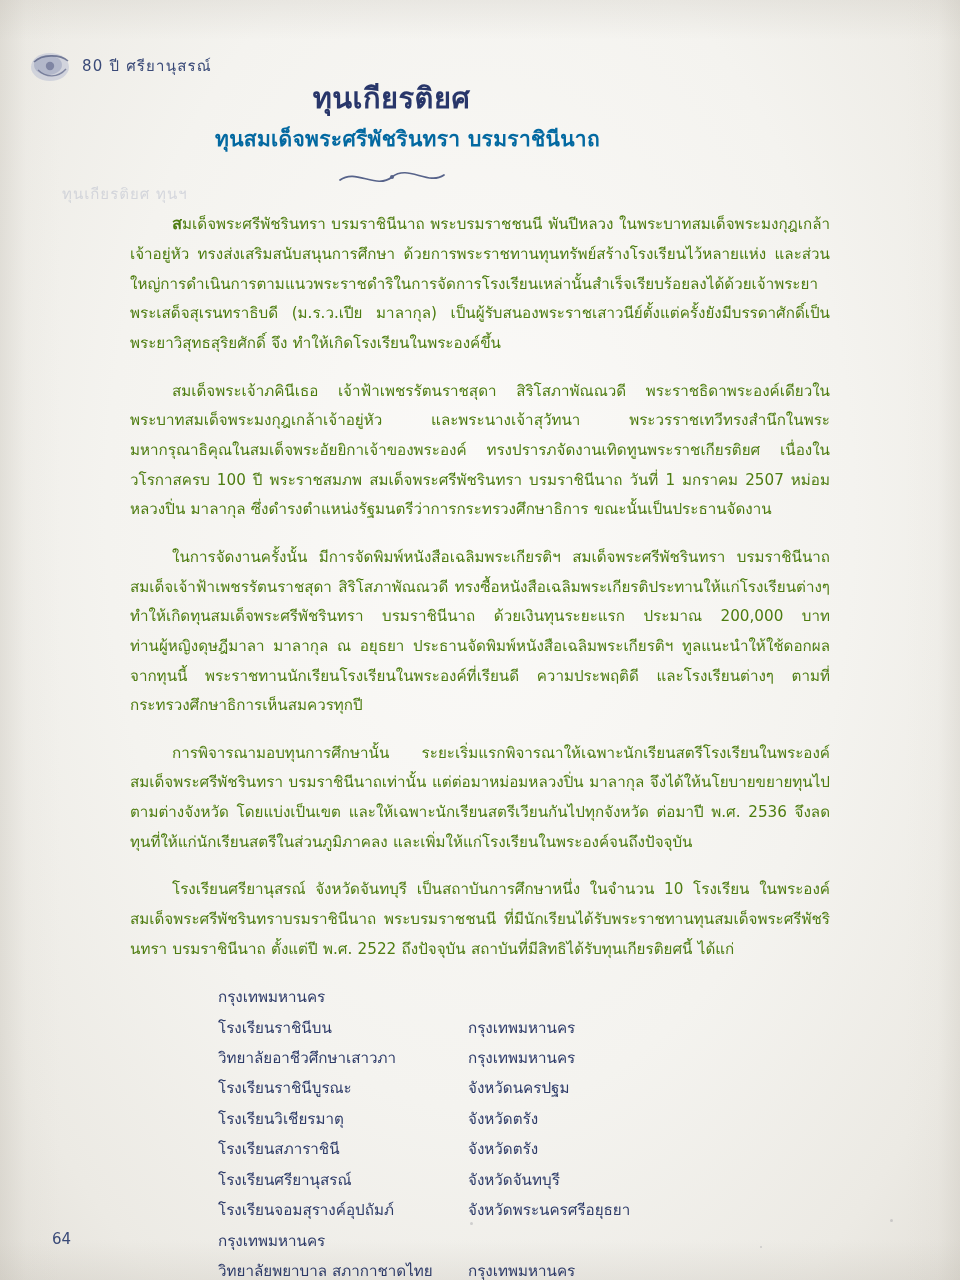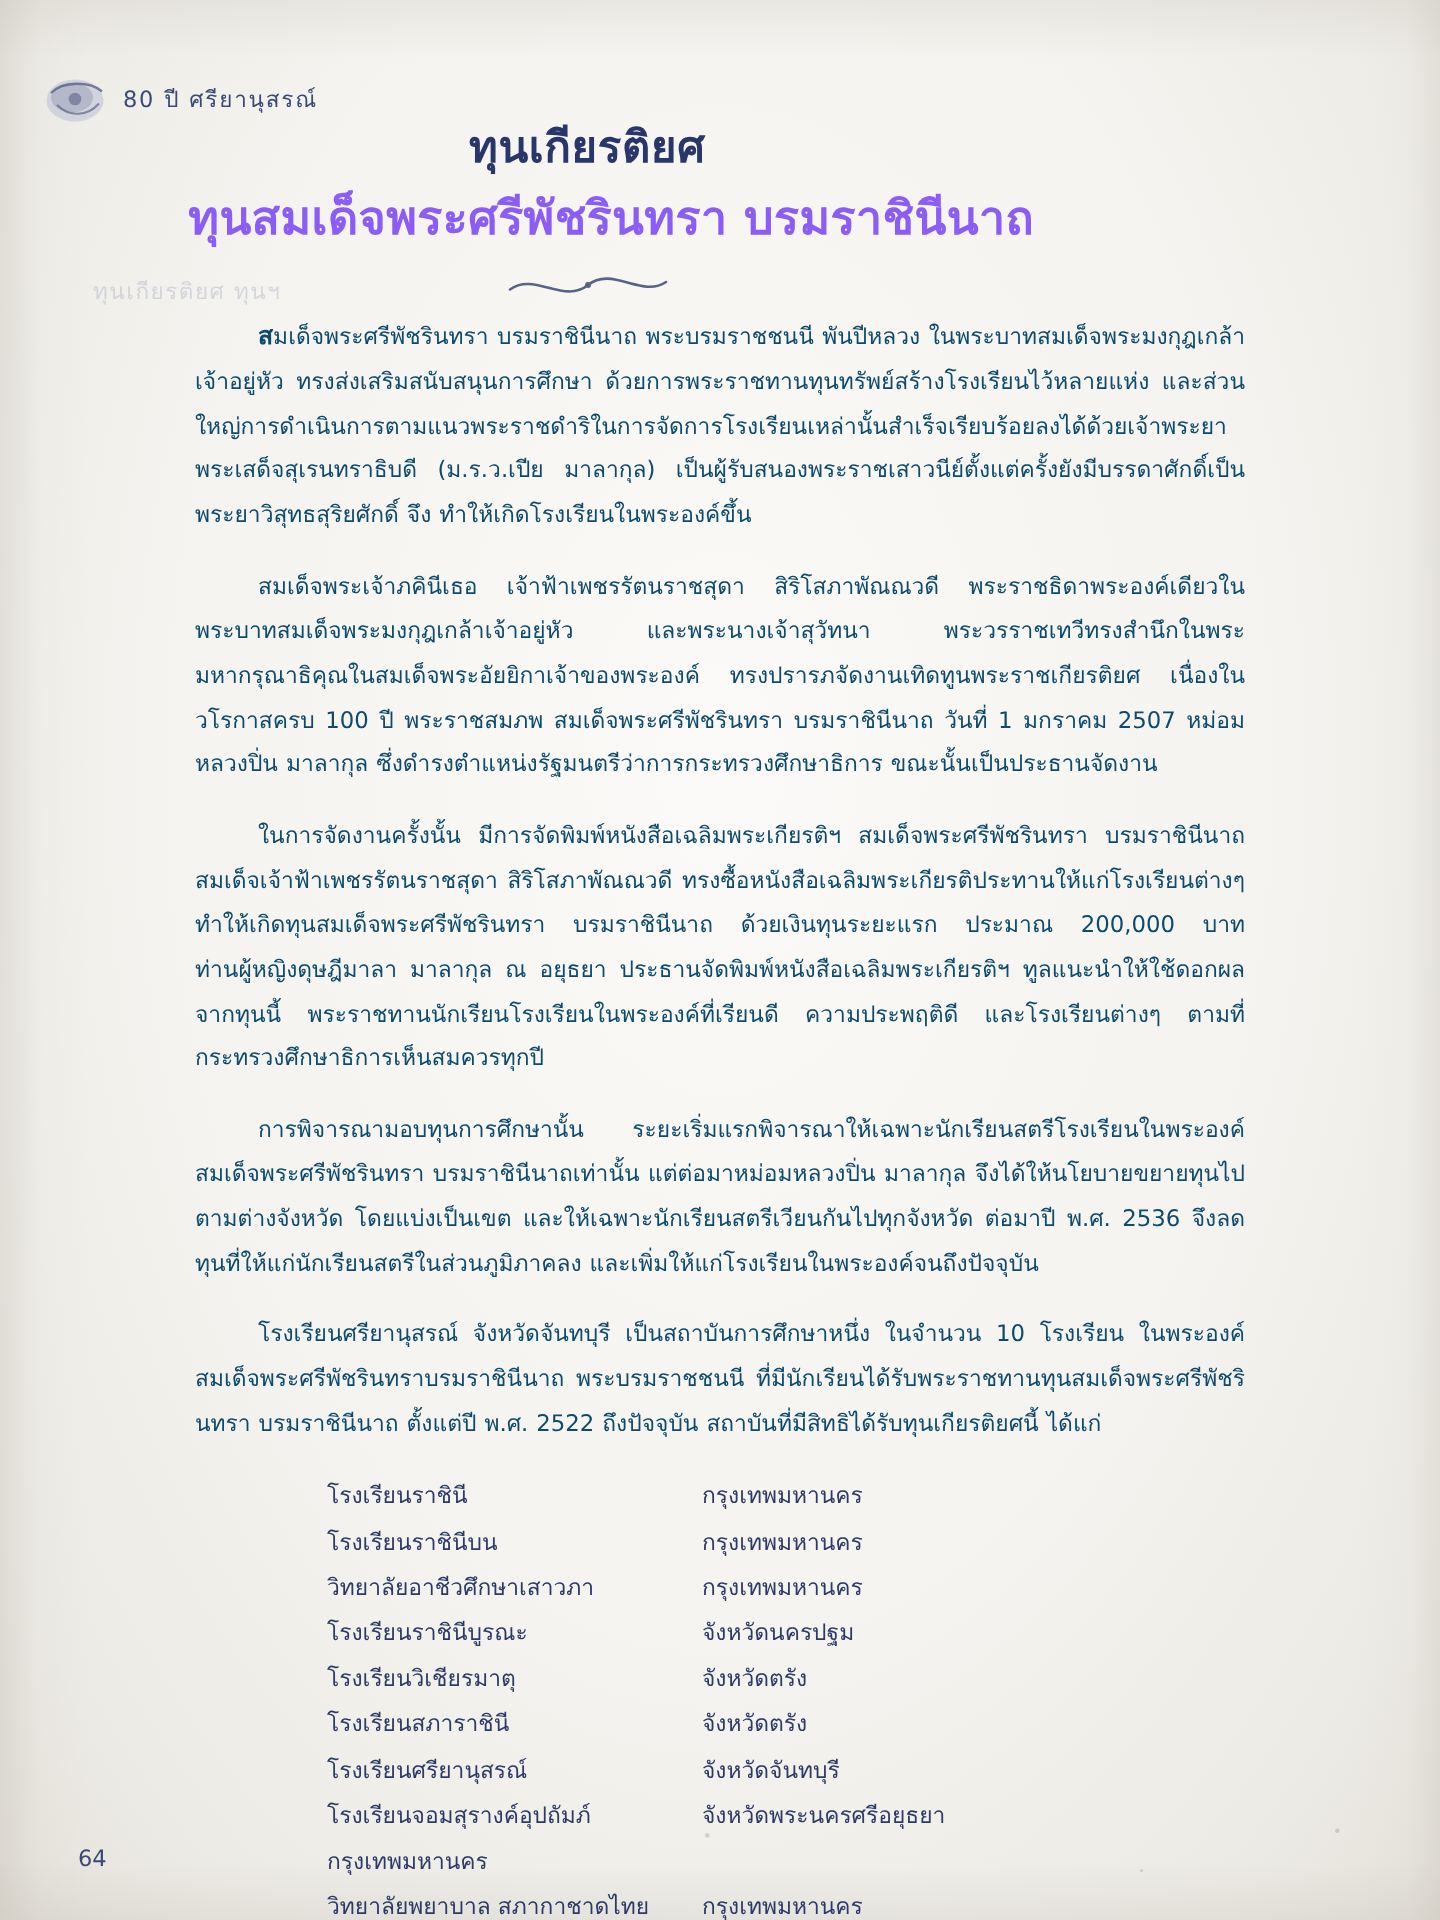--- a/index.html
+++ b/index.html
@@ -69,23 +69,23 @@
     z-index: 2;
   }
   .title-main {
     font-size: 29px;
     font-weight: bold;
     color: #28366a;
     line-height: 1.25;
     letter-spacing: 0.5px;
   }
   .title-sub {
-    font-size: 31px;
+    font-size: 21px;
     font-weight: bold;
-    color: #8b5cf6;
+    color: #0369a1;
     line-height: 1.3;
     margin-top: 10px;
     letter-spacing: 0.3px;
     padding-left: 32px;
   }
   .title-flourish {
     margin: 10px auto 0;
     width: 120px;
     height: 26px;
     opacity: 0.85;
@@ -110,21 +110,21 @@
     width: 700px;
     z-index: 2;
   }
   p.para {
     margin: 0 0 18px 0;
     font-size: 15.2px;
     line-height: 1.95;
     text-align: justify;
     text-justify: inter-word;
     text-indent: 42px;
-    color: #0c4a6e;
+    color: #4d7c0f;
     word-spacing: 0.5px;
   }
   p.para .lead {
     font-weight: bold;
     font-size: 16.5px;
   }
 
   
   .school-list {
     margin-top: 16px;
@@ -199,21 +199,20 @@
   <p class="para"><span>สมเด็จพระเจ้าภคินีเธอ เจ้าฟ้าเพชรรัตนราชสุดา สิริโสภาพัณณวดี พระราชธิดาพระองค์เดียวในพระบาทสมเด็จพระมงกุฎเกล้าเจ้าอยู่หัว และพระนางเจ้าสุวัทนา พระวรราชเทวีทรงสำนึกในพระมหากรุณาธิคุณในสมเด็จพระอัยยิกาเจ้าของพระองค์ ทรงปรารภจัดงานเทิดทูนพระราชเกียรติยศ เนื่องในวโรกาสครบ 100 ปี พระราชสมภพ สมเด็จพระศรีพัชรินทรา บรมราชินีนาถ วันที่ 1 มกราคม 2507 หม่อมหลวงปิ่น มาลากุล ซึ่งดำรงตำแหน่งรัฐมนตรีว่าการกระทรวงศึกษาธิการ ขณะนั้นเป็นประธานจัดงาน</span></p>
 
   <p class="para"><span>ในการจัดงานครั้งนั้น มีการจัดพิมพ์หนังสือเฉลิมพระเกียรติฯ สมเด็จพระศรีพัชรินทรา บรมราชินีนาถ สมเด็จเจ้าฟ้าเพชรรัตนราชสุดา สิริโสภาพัณณวดี ทรงซื้อหนังสือเฉลิมพระเกียรติประทานให้แก่โรงเรียนต่างๆ ทำให้เกิดทุนสมเด็จพระศรีพัชรินทรา บรมราชินีนาถ ด้วยเงินทุนระยะแรก ประมาณ 200,000 บาท ท่านผู้หญิงดุษฎีมาลา มาลากุล ณ อยุธยา ประธานจัดพิมพ์หนังสือเฉลิมพระเกียรติฯ ทูลแนะนำให้ใช้ดอกผลจากทุนนี้ พระราชทานนักเรียนโรงเรียนในพระองค์ที่เรียนดี ความประพฤติดี และโรงเรียนต่างๆ ตามที่กระทรวงศึกษาธิการเห็นสมควรทุกปี</span></p>
 
   <p class="para"><span>การพิจารณามอบทุนการศึกษานั้น ระยะเริ่มแรกพิจารณาให้เฉพาะนักเรียนสตรีโรงเรียนในพระองค์สมเด็จพระศรีพัชรินทรา บรมราชินีนาถเท่านั้น แต่ต่อมาหม่อมหลวงปิ่น มาลากุล จึงได้ให้นโยบายขยายทุนไปตามต่างจังหวัด โดยแบ่งเป็นเขต และให้เฉพาะนักเรียนสตรีเวียนกันไปทุกจังหวัด ต่อมาปี พ.ศ. 2536 จึงลดทุนที่ให้แก่นักเรียนสตรีในส่วนภูมิภาคลง และเพิ่มให้แก่โรงเรียนในพระองค์จนถึงปัจจุบัน</span></p>
 
   <p class="para"><span>โรงเรียนศรียานุสรณ์ จังหวัดจันทบุรี เป็นสถาบันการศึกษาหนึ่ง ในจำนวน 10 โรงเรียน ในพระองค์สมเด็จพระศรีพัชรินทราบรมราชินีนาถ พระบรมราชชนนี ที่มีนักเรียนได้รับพระราชทานทุนสมเด็จพระศรีพัชรินทรา บรมราชินีนาถ ตั้งแต่ปี พ.ศ. 2522 ถึงปัจจุบัน สถาบันที่มีสิทธิได้รับทุนเกียรติยศนี้ ได้แก่</span></p>
 
   <div class="school-list">
     <div class="school-row">
-      <span class="school-name">โรงเรียนราชินี</span>
       <span class="school-prov">กรุงเทพมหานคร</span>
     </div>
     <div class="school-row">
       <span class="school-name">โรงเรียนราชินีบน</span>
       <span class="school-prov">กรุงเทพมหานคร</span>
     </div>
     <div class="school-row">
       <span class="school-name">วิทยาลัยอาชีวศึกษาเสาวภา</span>
       <span class="school-prov">กรุงเทพมหานคร</span>
     </div>

